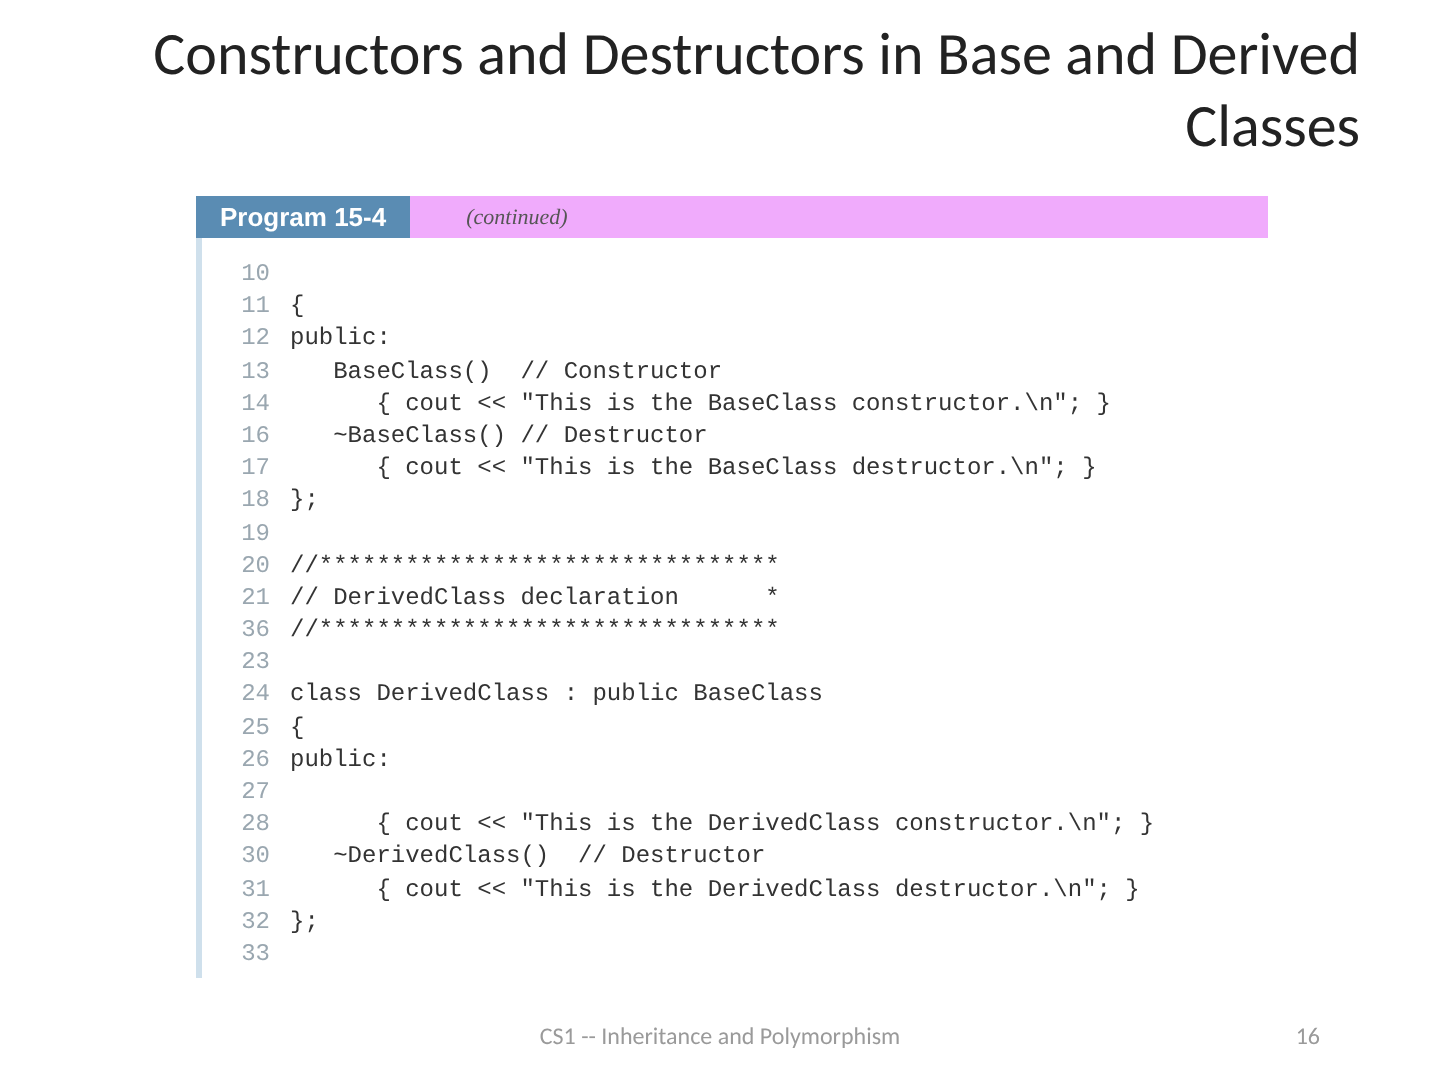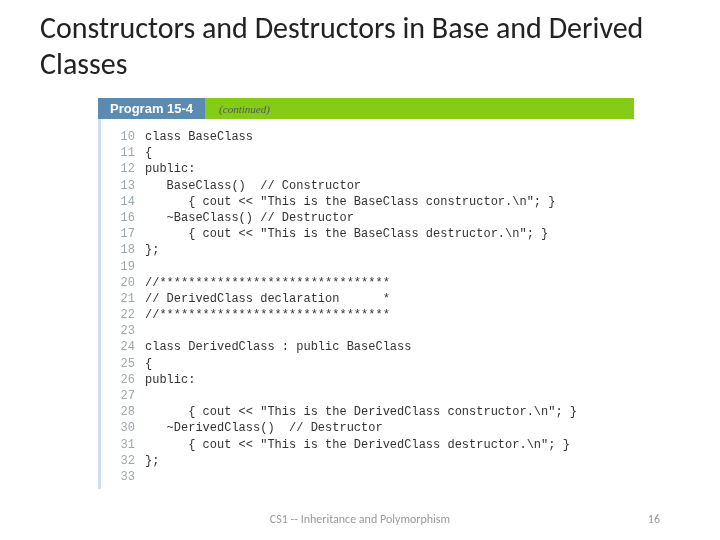--- a/index.html
+++ b/index.html
@@ -5,49 +5,49 @@
   * { margin: 0; padding: 0; box-sizing: border-box; }
   body {
     width: 720px;
     height: 540px;
     background: #fff;
     font-family: Calibri, Arial, sans-serif;
     position: relative;
     overflow: hidden;
   }
   .slide-title {
-    text-align: left;
+    text-align: right;
     font-size: 30px;
     font-weight: 400;
     color: #222;
     padding: 10px 40px 8px;
     line-height: 1.2;
   }
   .code-panel {
     margin: 8px 0 0 98px;
     width: 536px;
   }
   .code-header {
     display: flex;
     align-items: center;
-    background: #84cc16;
+    background: #f0abfc;
   }
   .program-label {
     background: #5a8cb3;
     color: #fff;
     font-weight: bold;
     font-size: 13px;
     padding: 3px 12px;
     font-family: Arial, sans-serif;
   }
   .continued {
     font-style: italic;
     color: #555;
     font-size: 11px;
-    margin-left: 14px;
+    margin-left: 28px;
     font-family: Georgia, serif;
   }
   .code-body {
     border-left: 3px solid #cfe0ec;
     padding: 10px 0 4px 0;
     background: #fff;
   }
   .code-line {
     display: flex;
     font-family: "Courier New", monospace;
@@ -85,32 +85,32 @@
 <body>
 
 <h1 class="slide-title">Constructors and Destructors in Base and Derived Classes</h1>
 
 <div class="code-panel">
   <div class="code-header">
     <span class="program-label">Program 15-4</span>
     <span class="continued">(continued)</span>
   </div>
   <div class="code-body" id="code-body">
-      <div class="code-line"><span class="ln">10</span><span class="code-text">class BaseClass</span></div>
+      <div class="code-line"><span class="ln">10</span></div>
       <div class="code-line"><span class="ln">11</span><span class="code-text">{</span></div>
       <div class="code-line"><span class="ln">12</span><span class="code-text">public:</span></div>
       <div class="code-line"><span class="ln">13</span><span class="code-text">   BaseClass()  // Constructor</span></div>
       <div class="code-line"><span class="ln">14</span><span class="code-text">      { cout &lt;&lt; "This is the BaseClass constructor.\n"; }</span></div>
       <div class="code-line"><span class="ln">16</span><span class="code-text">   ~BaseClass() // Destructor</span></div>
       <div class="code-line"><span class="ln">17</span><span class="code-text">      { cout &lt;&lt; "This is the BaseClass destructor.\n"; }</span></div>
       <div class="code-line"><span class="ln">18</span><span class="code-text">};</span></div>
       <div class="code-line"><span class="ln">19</span><span class="code-text"></span></div>
       <div class="code-line"><span class="ln">20</span><span class="code-text">//********************************</span></div>
       <div class="code-line"><span class="ln">21</span><span class="code-text">// DerivedClass declaration      *</span></div>
-      <div class="code-line"><span class="ln">22</span><span class="code-text">//********************************</span></div>
+      <div class="code-line"><span class="ln">36</span><span class="code-text">//********************************</span></div>
       <div class="code-line"><span class="ln">23</span><span class="code-text"></span></div>
       <div class="code-line"><span class="ln">24</span><span class="code-text">class DerivedClass : public BaseClass</span></div>
       <div class="code-line"><span class="ln">25</span><span class="code-text">{</span></div>
       <div class="code-line"><span class="ln">26</span><span class="code-text">public:</span></div>
       <div class="code-line"><span class="ln">27</span></div>
       <div class="code-line"><span class="ln">28</span><span class="code-text">      { cout &lt;&lt; "This is the DerivedClass constructor.\n"; }</span></div>
       <div class="code-line"><span class="ln">30</span><span class="code-text">   ~DerivedClass()  // Destructor</span></div>
       <div class="code-line"><span class="ln">31</span><span class="code-text">      { cout &lt;&lt; "This is the DerivedClass destructor.\n"; }</span></div>
       <div class="code-line"><span class="ln">32</span><span class="code-text">};</span></div>
       <div class="code-line"><span class="ln">33</span><span class="code-text"></span></div>

